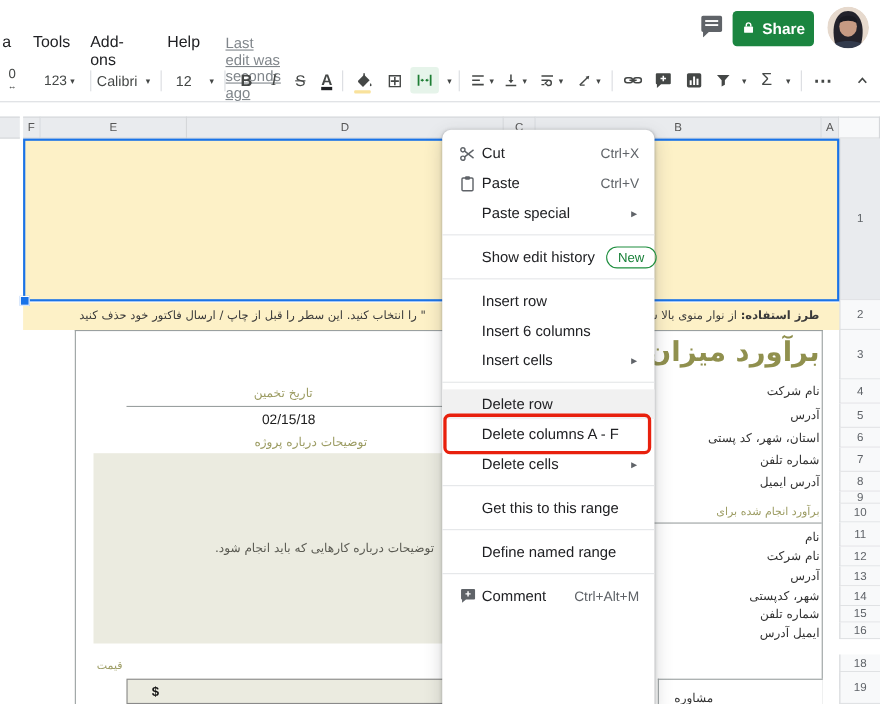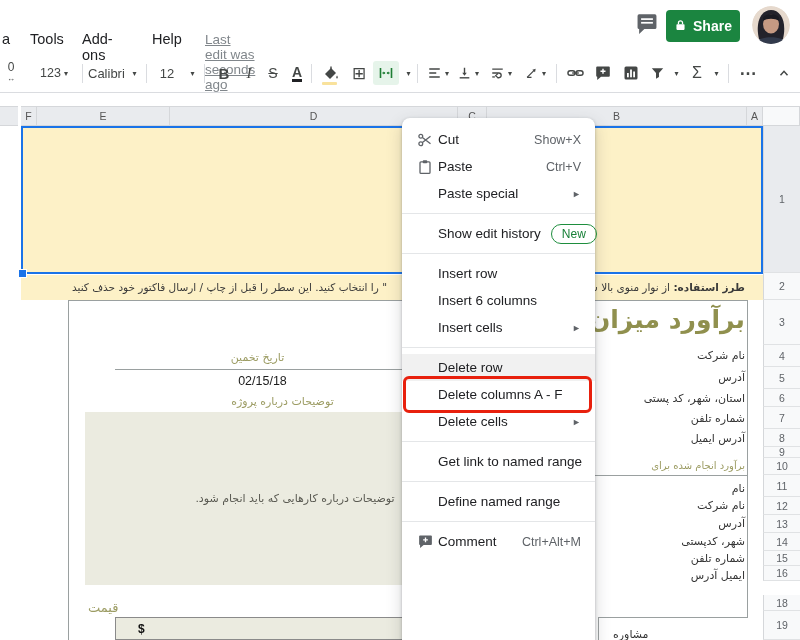--- a/index.html
+++ b/index.html
@@ -286,21 +286,21 @@
 
   <div class="abs olive rtl" style="left:115px;top:351px;width:285px;text-align:center;font-size:11px">تاریخ تخمین</div>
   <div class="abs formline" style="left:115px;top:369px;width:390px;height:1px"></div>
   <div class="abs" style="left:115px;top:374px;width:295px;text-align:center;font-size:12.5px;color:#1c1c1c">02/15/18</div>
   <div class="abs olive rtl" style="left:115px;top:395px;width:335px;text-align:center;font-size:11px">توضیحات درباره پروژه</div>
 
   <div class="abs graybox" style="left:85px;top:412px;width:420px;height:173px">
     <div class="rtl" style="position:absolute;left:0;top:80px;width:100%;text-align:center;font-size:11px;color:#5a5a52">توضیحات درباره کارهایی که باید انجام شود.</div>
   </div>
 
-  <div class="abs olive rtl" style="left:88px;top:600px;font-size:13px">قیمت</div>
+  <div class="abs olive rtl" style="left:88px;top:600px;font-size:10px">قیمت</div>
   <div class="abs pricecell" style="left:115px;top:617px;width:390px;height:23px">
     <span style="padding-left:22px;font-weight:bold">$</span>
     <span style="flex:1;text-align:right;padding-right:12px">150.00</span>
   </div>
 
   <div class="abs servicecell" style="left:598px;top:617px;width:150px;height:34px">
     <span class="rtl" style="padding-left:14px">مشاوره</span>
   </div>
 
   <div class="menu">
@@ -308,21 +308,21 @@
 
     <div class="mi">
       <span class="ic">
           <svg width="16" height="16" viewBox="0 0 16 16">
             <circle cx="3.8" cy="4.2" r="1.9" stroke="#5f6368" stroke-width="1.3" fill="none"></circle>
             <circle cx="3.8" cy="11.8" r="1.9" stroke="#5f6368" stroke-width="1.3" fill="none"></circle>
             <path d="M5.4 5.4 L13.5 11.8 M5.4 10.6 L13.5 4.2" stroke="#5f6368" stroke-width="1.3"></path>
           </svg>
         </span>
       <span class="lbl">Cut</span>
-        <span class="sc">Show+X</span>
+        <span class="sc">Ctrl+X</span>
       </div>
 
 
     <div class="mi">
       <span class="ic">
           <svg width="16" height="16" viewBox="0 0 16 16">
             <rect x="3" y="2.8" width="10" height="11.6" rx="1" stroke="#5f6368" stroke-width="1.3" fill="none"></rect>
             <rect x="5.8" y="1.3" width="4.4" height="3" rx="0.8" fill="#5f6368"></rect>
           </svg>
         </span>
@@ -373,21 +373,21 @@
     <div class="mi">
       <span class="ic"></span>
         <span class="lbl">Delete cells</span>
       <span class="arr">►</span>
       </div>
 
     <div class="mdiv"></div>
 
     <div class="mi">
       <span class="ic"></span>
-        <span class="lbl">Get link to named range</span>
+        <span class="lbl">Get this to this range</span>
       </div>
 
     <div class="mdiv"></div>
 
     <div class="mi">
       <span class="ic"></span>
         <span class="lbl">Define named range</span>
       </div>
 
     <div class="mdiv"></div>

